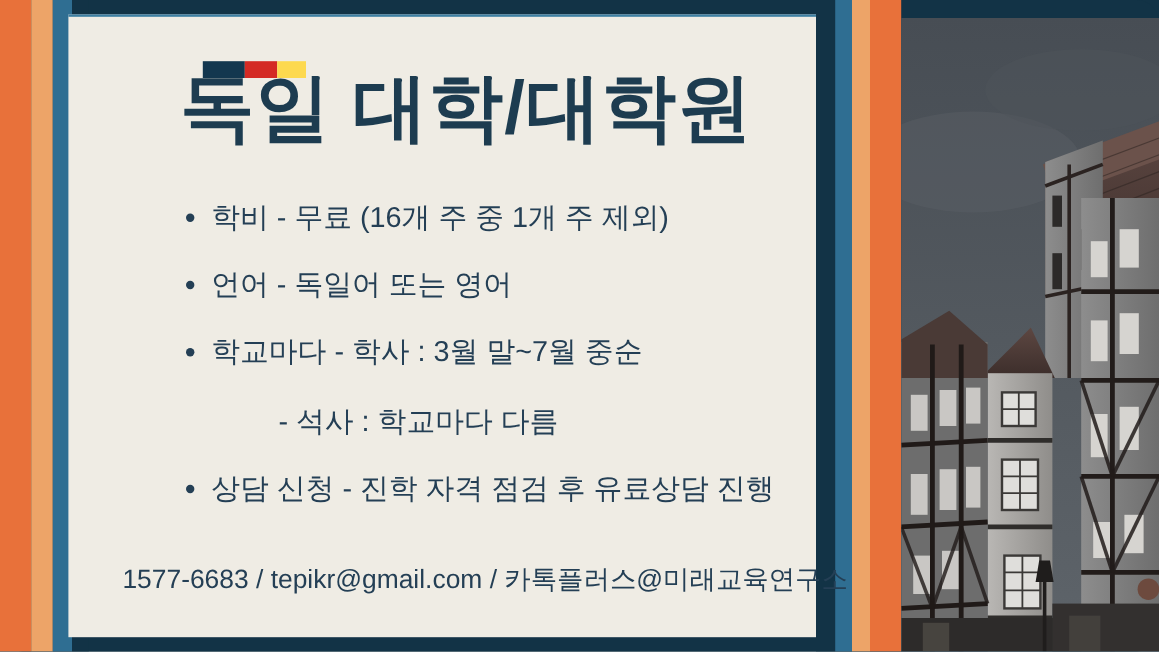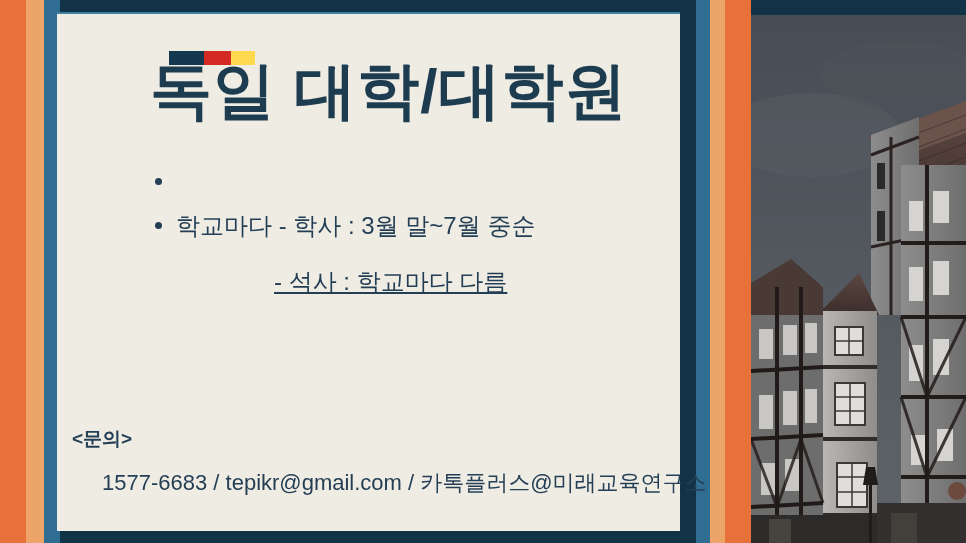--- a/index.html
+++ b/index.html
@@ -80,26 +80,25 @@
     margin-right:14px;
     flex:0 0 auto;
   }
   .b-text {
     font-size:24px;
     color:#243f55;
     line-height:1.3;
     white-space:nowrap;
   }
   .b-sub {
-    margin-left:119px;
+    margin-left:77px;
     margin-bottom:25px;
     font-size:24px;
     color:#243f55;
     white-space:nowrap;
-    text-decoration:underline;
   }
 
   
   #contact {
     position:absolute; left:72px; bottom:45px;
     color:#243f55;
   }
   #contact-label {
     font-size:19px;
     font-weight:700;
@@ -144,35 +143,43 @@
     <i class="f-red"></i>
     <i class="f-gold"></i>
   </div>
 
   <div id="title">독일 대학/대학원</div>
 
   <div id="bullets">
 
     <div class="b-row">
       <span class="b-dot"></span>
+      <span class="b-text">학비 - 무료 (16개 주 중 1개 주 제외)</span>
     </div>
 
+    <div class="b-row">
+      <span class="b-dot"></span>
+      <span class="b-text">언어 - 독일어 또는 영어</span>
+    </div>
 
     <div class="b-row">
       <span class="b-dot"></span>
       <span class="b-text">학교마다 - 학사 : 3월 말~7월 중순</span>
     </div>
 
     <div class="b-sub">- 석사 : 학교마다 다름</div>
 
+    <div class="b-row">
+      <span class="b-dot"></span>
+      <span class="b-text">상담 신청 - 진학 자격 점검 후 유료상담 진행</span>
+    </div>
 
   </div>
 
   <div id="contact">
-    <div id="contact-label">&lt;문의&gt;</div>
     <div id="contact-line">1577-6683 / tepikr@gmail.com / 카톡플러스@미래교육연구소</div>
   </div>
 
   <div id="photo">
     <svg viewBox="0 0 215 528" preserveAspectRatio="xMidYMid slice">
       <defs>
         <linearGradient id="sky" x1="0" y1="0" x2="0" y2="1">
           <stop offset="0" stop-color="#474d54"></stop>
           <stop offset="0.55" stop-color="#545a60"></stop>
           <stop offset="1" stop-color="#5e646a"></stop>

